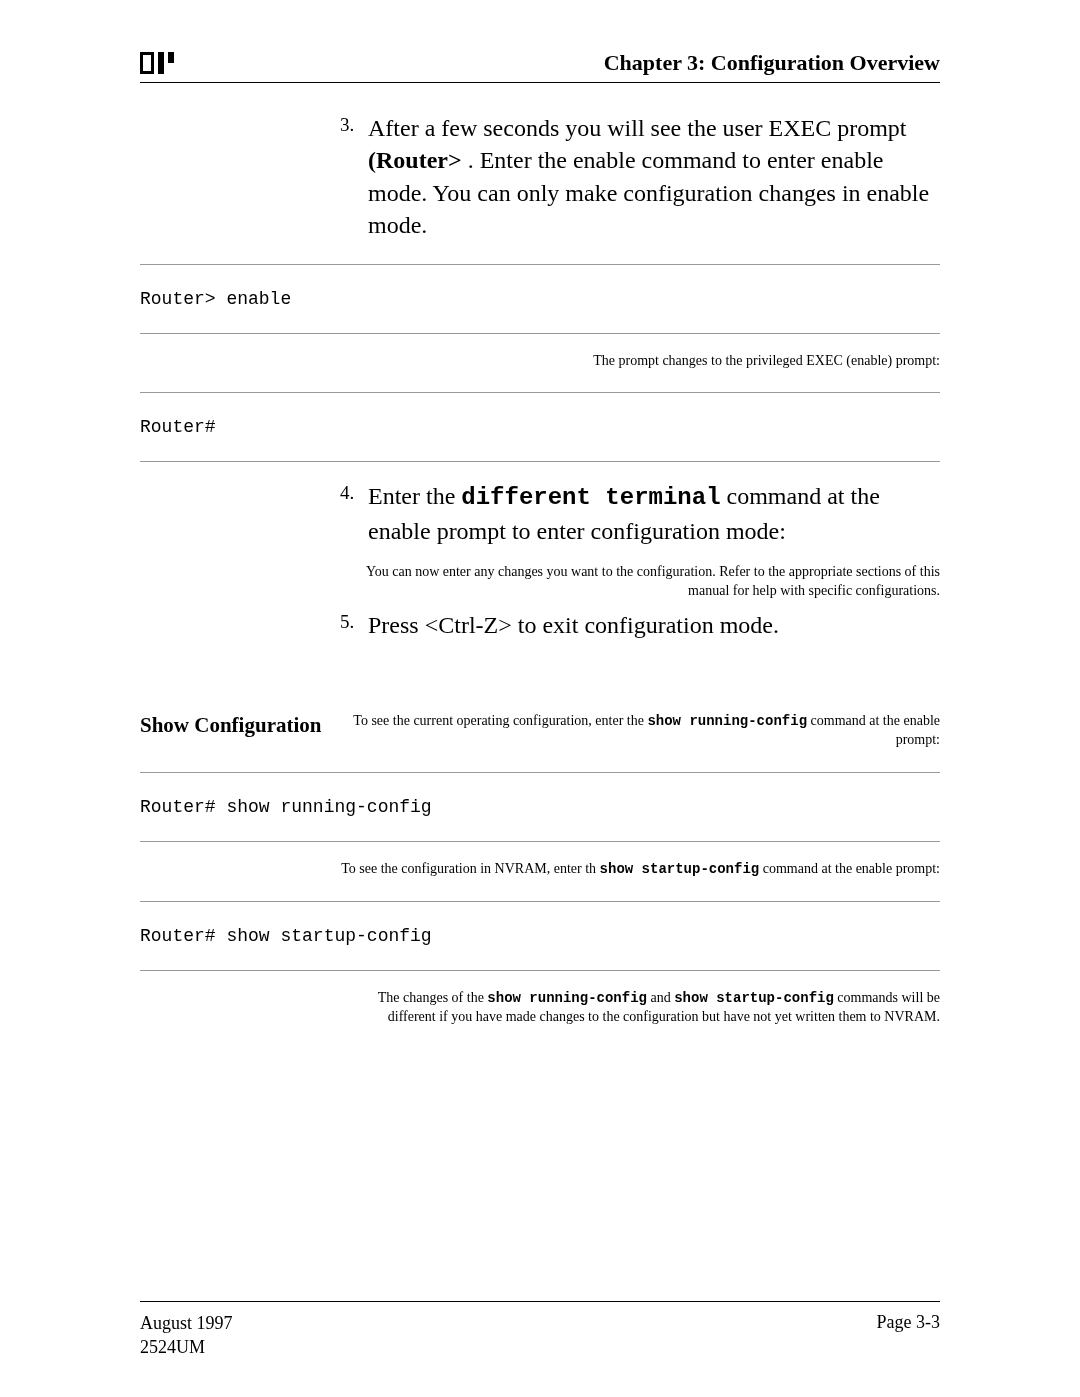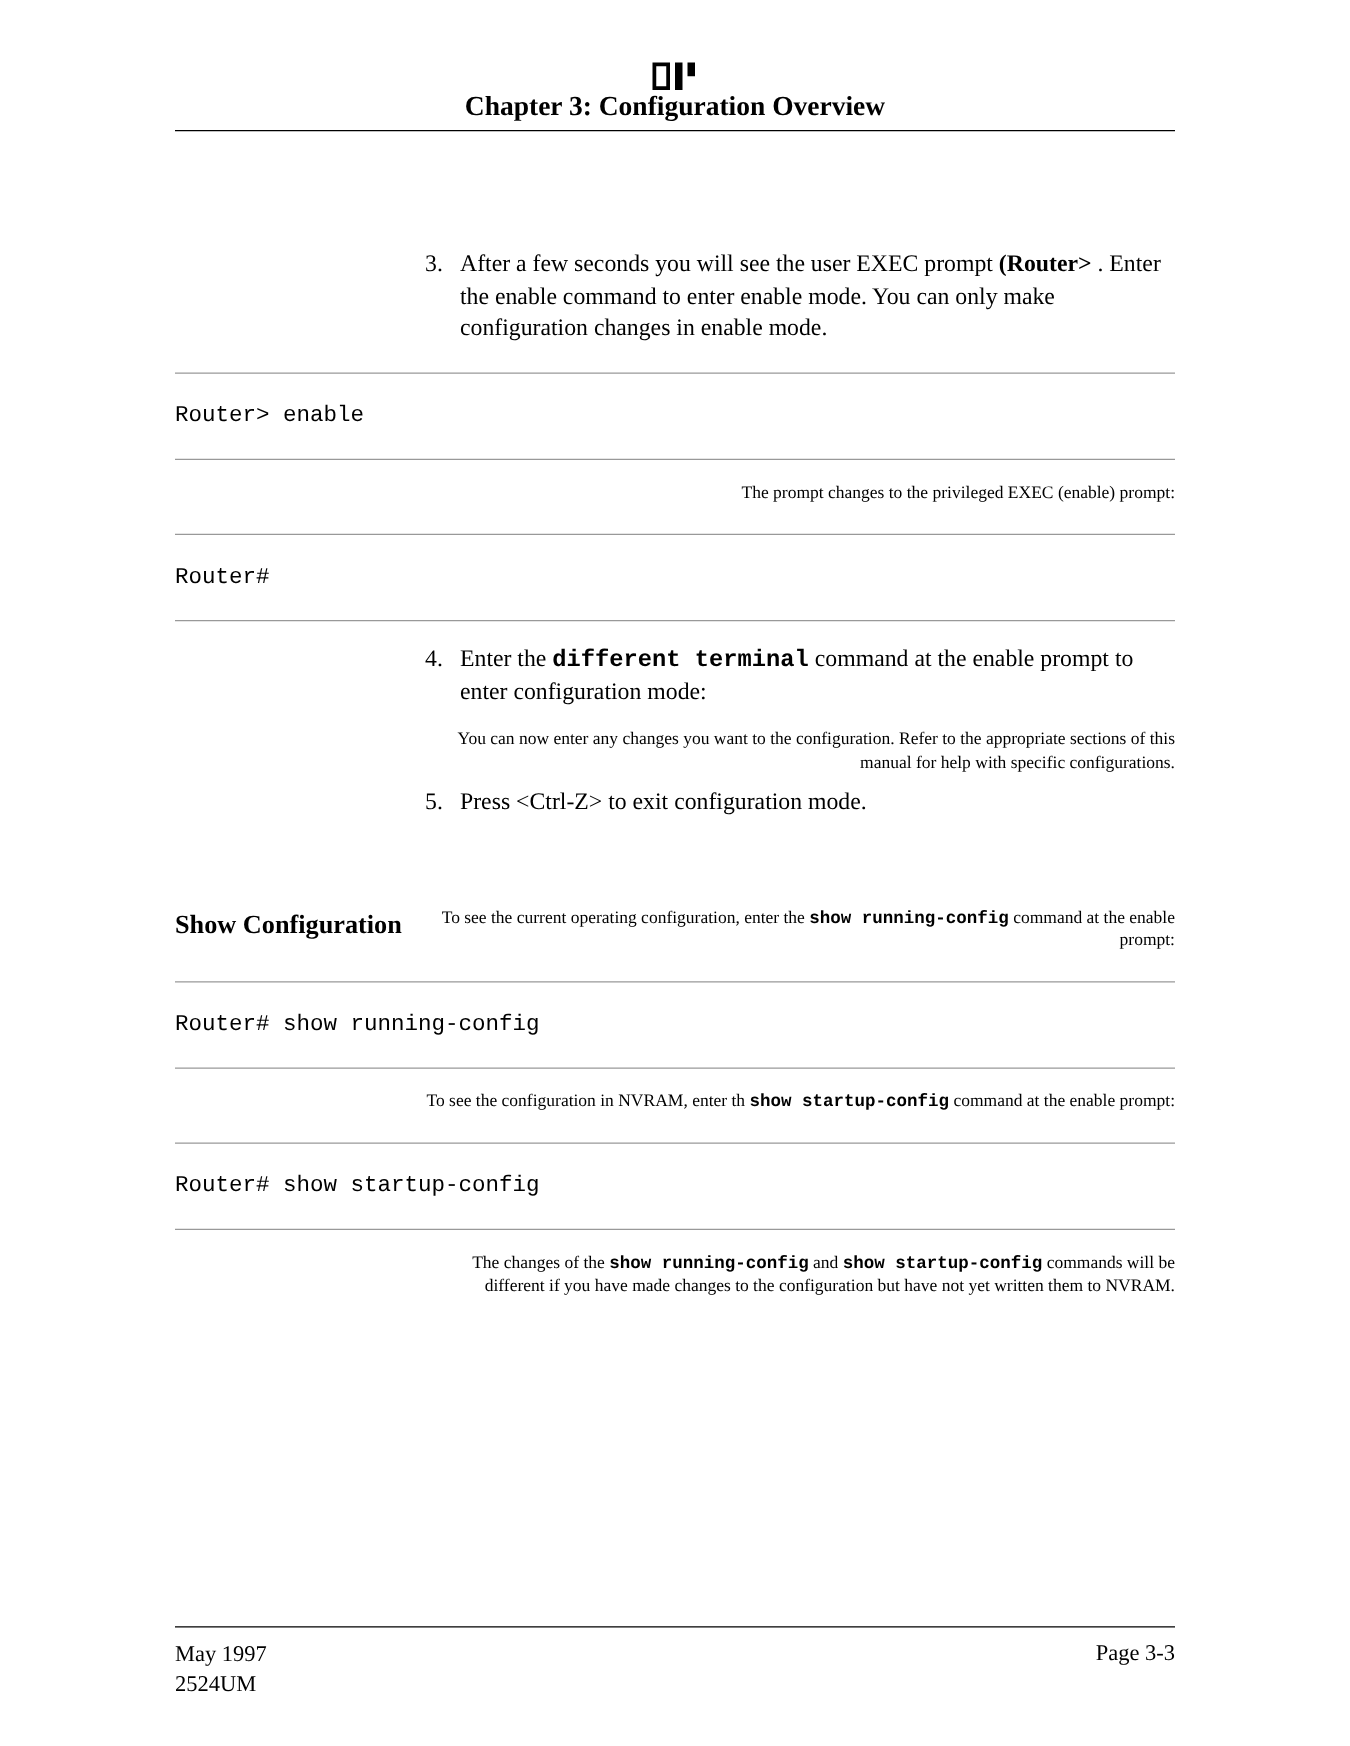--- a/index.html
+++ b/index.html
@@ -13,22 +13,21 @@
     }
     .page {
       padding: 50px 140px 0 140px;
     }
     .header {
       display: flex;
       justify-content: space-between;
       align-items: center;
       border-bottom: 1.5px solid #000;
       padding-bottom: 6px;
-      margin-bottom: 94px;
-      flex-direction: column;
+      margin-bottom: 29px;
     }
     .logo {
       width: 36px;
       height: 22px;
       position: relative;
     }
     .logo-box1 {
       position: absolute;
       left: 0; top: 0;
       width: 14px; height: 22px;
@@ -72,21 +71,21 @@
       display: flex;
       margin-bottom: 8px;
     }
     .list-num {
       width: 28px;
       flex-shrink: 0;
       font-size: 19px;
     }
     .list-text {
       flex: 1;
-      font-size: 19px;
+      font-size: 24px;
       line-height: 1.35;
     }
     .para {
       font-size: 14px;
       line-height: 1.35;
       margin-bottom: 8px;
       text-align: right;
     }
     .code-block {
       border-top: 1px solid #999;
@@ -208,17 +207,17 @@
       <div class="para">
         <span>The changes of the </span><span class="mono-bold">show running-config</span><span> and </span><span class="mono-bold">show startup-config</span><span> commands will be different if you have made changes to the configuration but have not yet written them to NVRAM.</span>
       </div>
     </div>
   </div>
 
 </div>
 
 <div class="footer">
   <div class="footer-left">
-    <div>May 1997</div>
+    <div>August 1997</div>
     <div>2524UM</div>
   </div>
   <div>Page 3-3</div>
 </div>
 
 </body></html>

